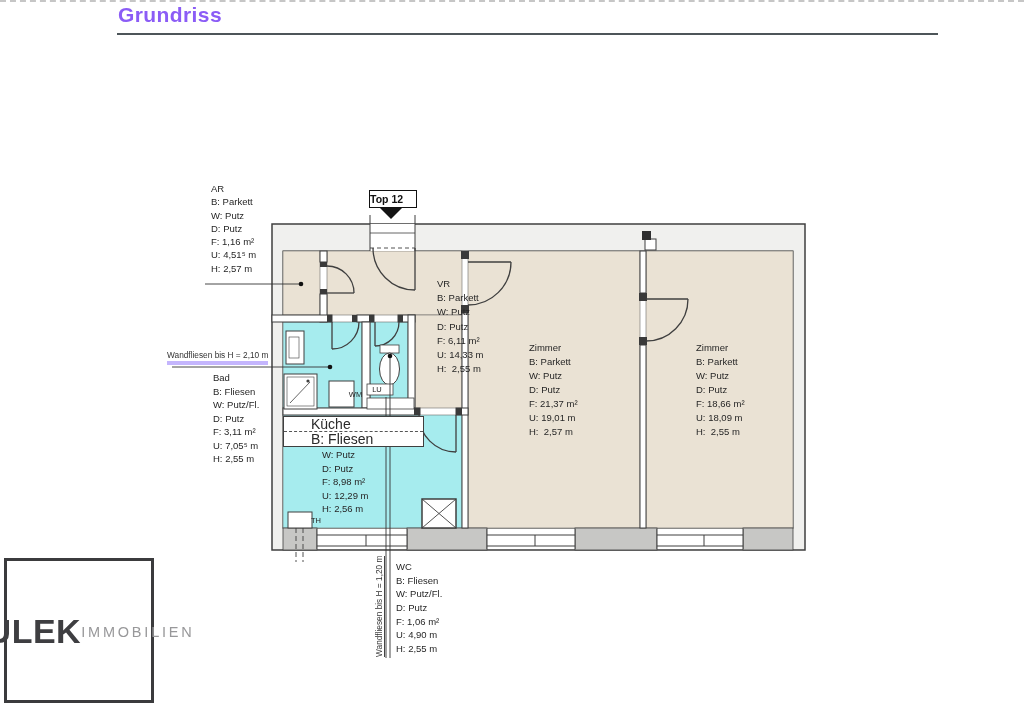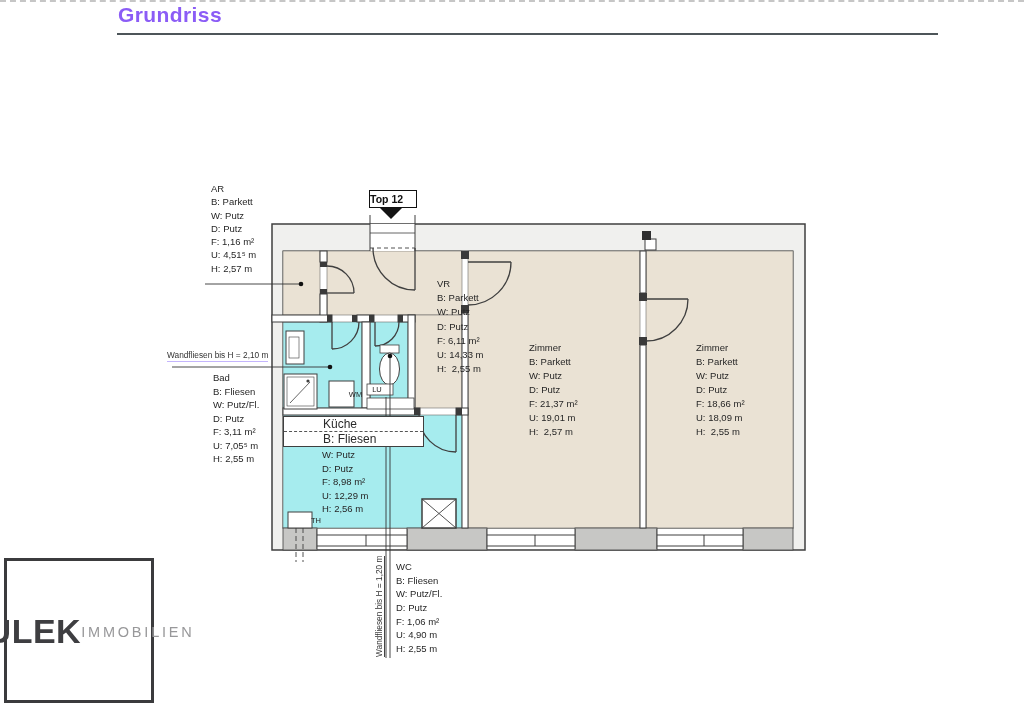--- a/index.html
+++ b/index.html
@@ -11,31 +11,31 @@
               letter-spacing:.4px;color:#8b5cf6;}
   #title-rule{position:absolute;left:117px;top:33px;width:821px;height:2px;background:#4d5559;}
   
   .blk{position:absolute;font-size:9.5px;color:#262626;}
   .blk .ln{height:var(--lh);line-height:var(--lh);white-space:pre;}
   
   #top12{position:absolute;left:369px;top:190px;width:46px;height:16px;border:1.6px solid #111;
          background:#fff;font-size:10.5px;font-weight:bold;text-align:left;line-height:16px;color:#111;}
   
   #ann-bad{position:absolute;left:167px;top:350px;font-size:8.3px;color:#333;
-           border-bottom:1px solid #c4b5fd;padding-bottom:1px;white-space:pre;}
+           border-bottom:4px solid #c4b5fd;padding-bottom:1px;white-space:pre;}
   #ann-wc{position:absolute;left:374px;top:657px;font-size:8.3px;color:#333;white-space:pre;
           border-bottom:1px solid #444;transform:rotate(-90deg);transform-origin:0 0;}
   
   .fixtag{position:absolute;font-size:7.5px;color:#222;display:flex;align-items:center;justify-content:center;}
   #wm-tag{left:329px;top:381px;width:25px;height:26px;padding-left:14px;}
   #th-tag{left:304px;top:512px;width:24px;height:16px;}
   #lu-tag{left:367px;top:383px;width:20px;height:12px;}
   
   #kbox{position:absolute;left:283px;top:416px;width:139px;background:#fff;border:1px solid #3f3f3f;}
-  #kbox .krow{padding-left:39px;font-size:12px;height:14px;line-height:14px;white-space:pre;}
+  #kbox .krow{padding-left:27px;font-size:14px;height:14px;line-height:14px;white-space:pre;}
   #kbox .kdiv{border-top:1px dashed #555;height:0;}
   
   #logo{position:absolute;left:4px;top:558px;width:144px;height:139px;border:3px solid #3b3b3d;
         background:#fff;display:flex;flex-direction:row;align-items:center;justify-content:center;}
   #logo-name{font-size:34px;font-weight:800;color:#3e3e41;letter-spacing:.5px;line-height:34px;}
   #logo-sub{font-size:14.5px;color:#98989a;letter-spacing:2.8px;margin-top:3px;line-height:15px;}
   svg{position:absolute;left:0;top:0;}
 </style>
 </head>
 <body>

